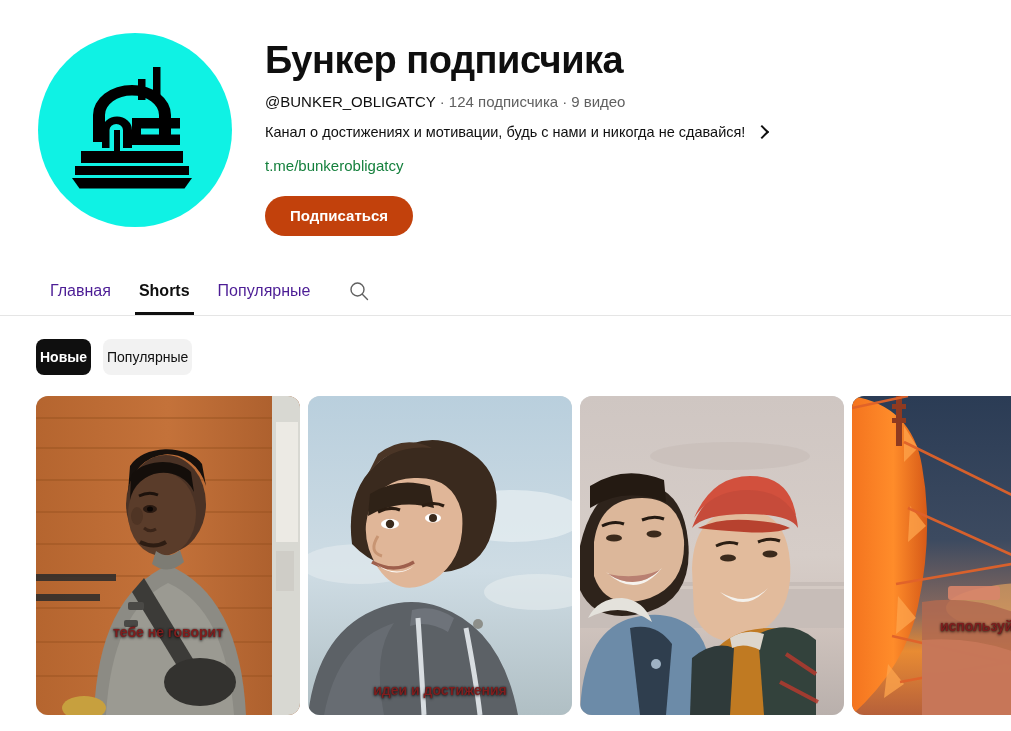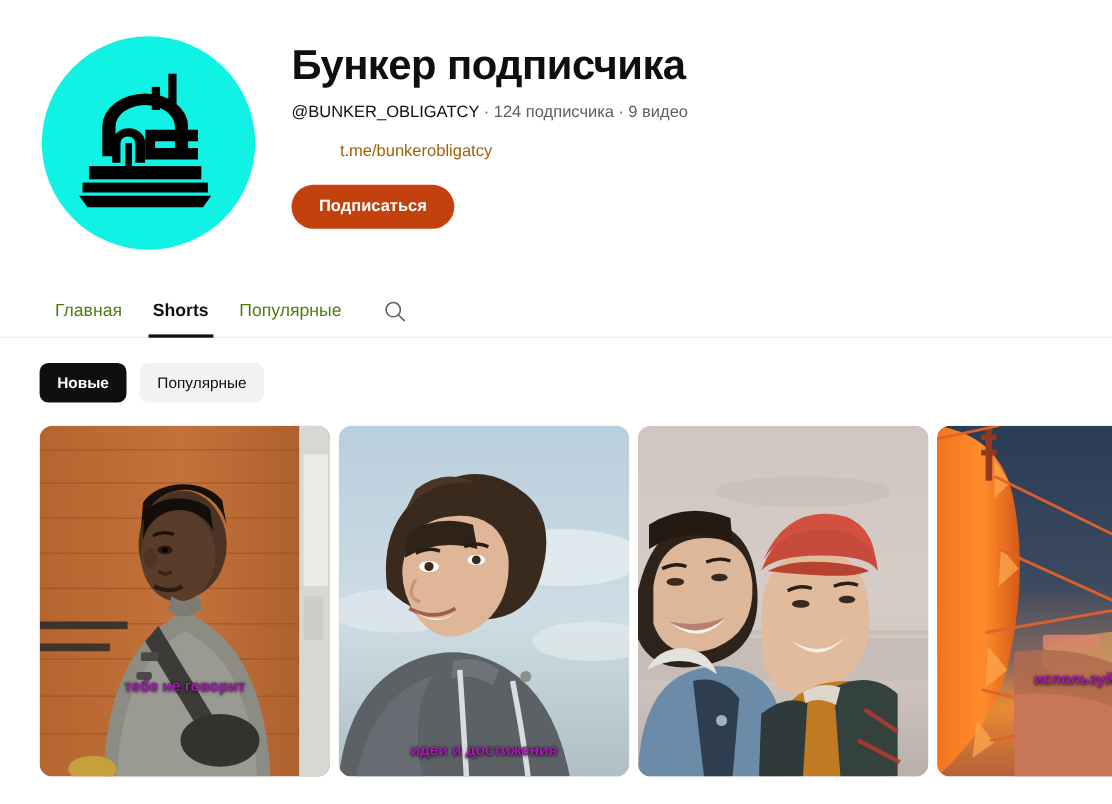--- a/index.html
+++ b/index.html
@@ -59,25 +59,24 @@
     display: inline-block;
     width: 10px; height: 10px;
     border-right: 2px solid #0f0f0f;
     border-bottom: 2px solid #0f0f0f;
     transform: rotate(-45deg);
     flex: 0 0 auto;
   }
   .channel-link {
     margin-top: 17px;
     font-size: 15px;
-    color: #a16207;
+    color: #15803d;
     text-decoration: none;
     display: inline-block;
     cursor: pointer;
-    margin-left: 44px;
   }
   .subscribe-btn {
     margin-top: 21px;
     display: inline-block;
     background: #c2410c;
     color: #ffffff;
     border: none;
     border-radius: 20px;
     font-size: 15px;
     font-weight: bold;
@@ -93,21 +92,21 @@
     position: relative;
     padding-left: 36px;
     border-bottom: 1px solid #e5e5e5;
     display: flex;
     align-items: center;
     gap: 0;
     height: 48px;
   }
   .tab {
     font-size: 16px;
-    color: #4d7c0f;
+    color: #4c1d95;
     padding: 0 14px;
     height: 48px;
     line-height: 48px;
     cursor: pointer;
     position: relative;
     white-space: nowrap;
   }
   .tab.active {
     color: #0f0f0f;
     font-weight: bold;
@@ -130,21 +129,21 @@
 
   
   .chips {
     display: flex;
     gap: 12px;
     padding: 23px 0 0 36px;
   }
   .chip {
     border-radius: 8px;
     font-size: 14px;
-    padding: 9px 16px;
+    padding: 9px 4px;
     cursor: pointer;
     white-space: nowrap;
     background: #f2f2f2;
     color: #0f0f0f;
     border: none;
     font-family: inherit;
     line-height: 1.3;
   }
   .chip.selected {
     background: #0f0f0f;
@@ -172,21 +171,21 @@
   .short-thumb {
     position: absolute;
     inset: 0;
     overflow: hidden;
   }
   .short-thumb svg { width: 100%; height: 100%; display: block; }
   .short-caption {
     position: absolute;
     left: 0; right: 0;
     text-align: center;
-    color: #a21caf;
+    color: #7f1d1d;
     font-size: 14px;
     font-weight: bold;
     text-shadow: 0 1px 3px rgba(0,0,0,0.75), 0 0 2px rgba(0,0,0,0.6);
     padding: 0 10px;
     pointer-events: none;
   }
 </style>
 </head>
 <body>
 
@@ -212,20 +211,24 @@
       </div>
     </div>
 
     <div class="channel-meta">
       <div class="channel-title">Бункер подписчика</div>
 
       <div class="channel-stats">
         <span class="handle">@BUNKER_OBLIGATCY</span><span class="dot">·</span><span>124 подписчика</span><span class="dot">·</span><span>9 видео</span>
       </div>
 
+      <div class="channel-desc-row">
+        <span>Канал о достижениях и мотивации, будь с нами и никогда не сдавайся!</span>
+        <span class="chevron-more"></span>
+      </div>
 
       <a class="channel-link" href="#">t.me/bunkerobligatcy</a>
 
       <div>
         <button class="subscribe-btn">Подписаться</button>
       </div>
     </div>
   </div>
 
   <div class="tabs-bar">

